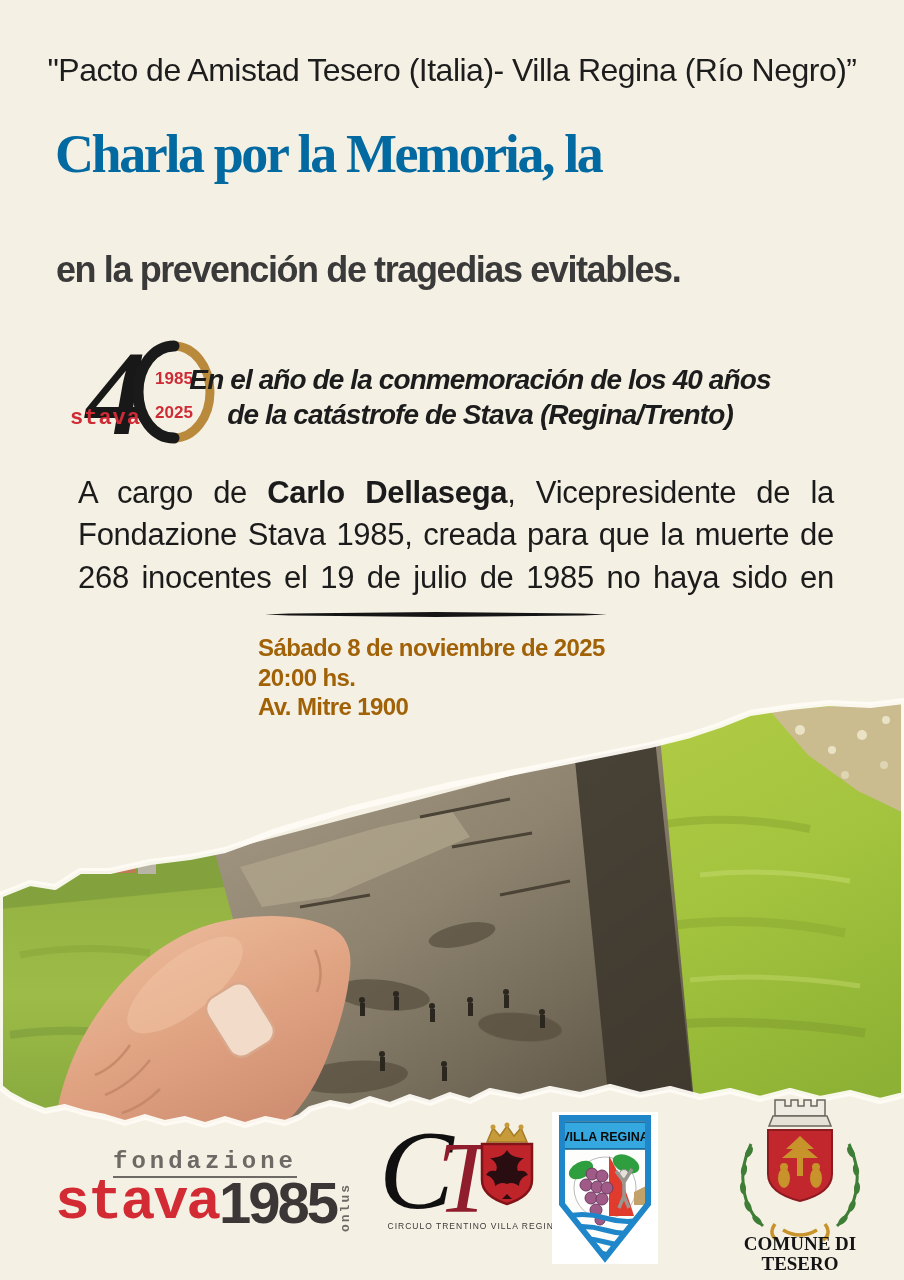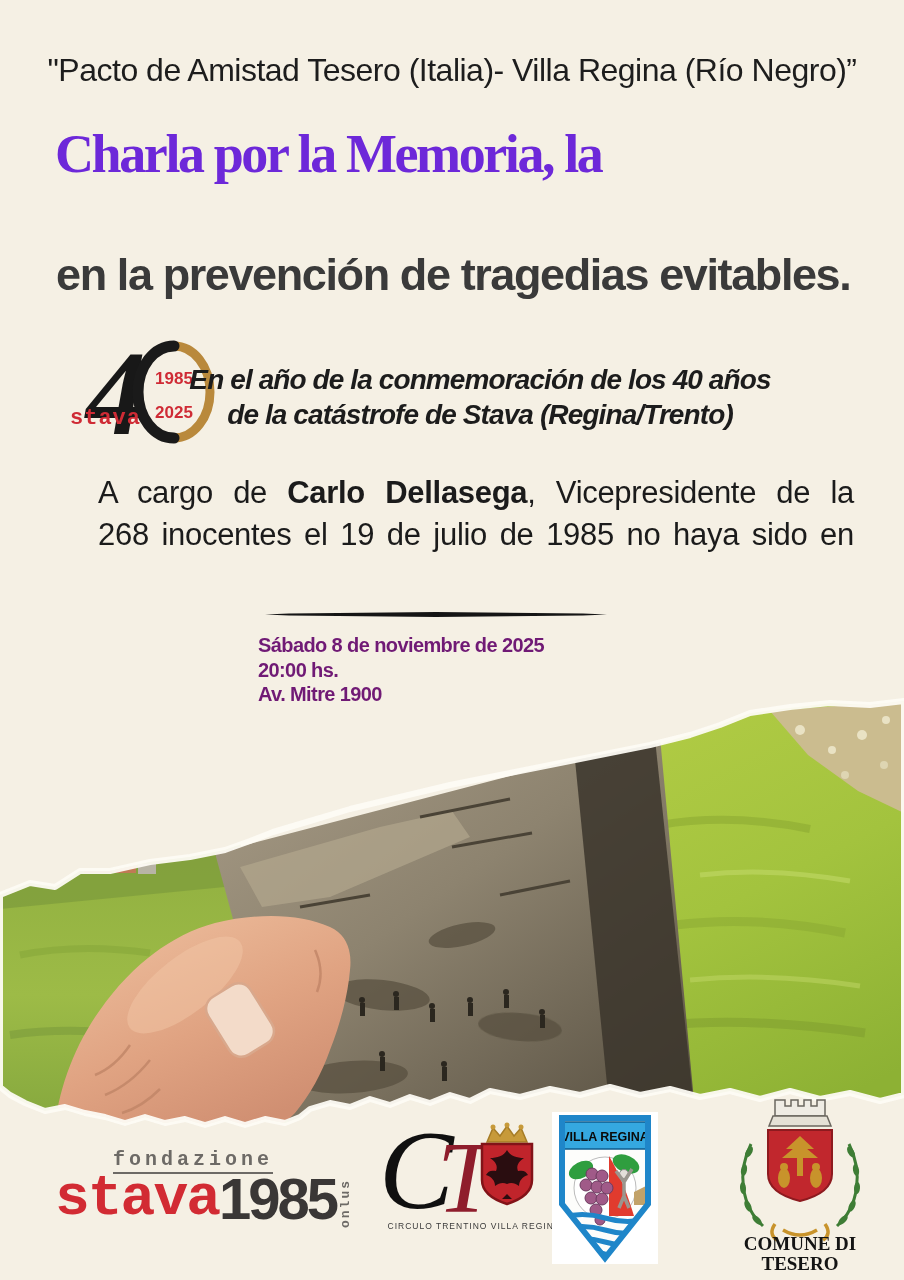--- a/index.html
+++ b/index.html
@@ -14,62 +14,61 @@
     position:absolute;top:52px;left:0;width:904px;
     text-align:center;
     font-size:32px;letter-spacing:-0.5px;
     color:#1d1d1d;font-weight:500;
   }
   .title{
     position:absolute;top:126px;left:55px;width:815px;
     font-family:"Liberation Serif", serif;
     font-weight:bold;
     font-size:54px;line-height:1.06;letter-spacing:-2.4px;
-    color:#6d28d9;
+    color:#0369a1;
   }
   .subtitle{
     position:absolute;top:249px;left:56px;width:810px;
-    font-weight:bold;font-size:45px;letter-spacing:-1.4px;
+    font-weight:bold;font-size:36px;letter-spacing:-1.4px;
     color:#3a3a3a;
   }
   .commem{
     position:absolute;top:362px;left:180px;width:600px;
     text-align:center;
     font-weight:bold;font-style:italic;
     font-size:28px;line-height:1.26;letter-spacing:-0.9px;
     color:#1c1c1c;
   }
   .para{
     position:absolute;top:472px;left:78px;width:756px;
     font-size:31px;line-height:1.37;letter-spacing:-0.3px;
     color:#1b1b1b;
-    margin-left:20px;
   }
   .para .jline{text-align:justify;text-align-last:justify;}
   .para .jline.last{text-align-last:left;}
   .para b{font-weight:bold;}
   .divider{
     position:absolute;top:612px;left:265px;width:342px;height:5px;
     background:#151515;
     clip-path:polygon(0 50%,7% 28%,50% 0,93% 28%,100% 50%,93% 72%,50% 100%,7% 72%);
   }
   .event{
     position:absolute;top:633px;left:258px;width:480px;
-    font-weight:bold;font-size:20px;line-height:1.23;letter-spacing:-0.6px;
-    color:#701a75;
+    font-weight:bold;font-size:24px;line-height:1.23;letter-spacing:-0.6px;
+    color:#a16207;
   }
   .svgabs{position:absolute;}
   
   .fstava{
     position:absolute;left:55px;top:1148px;width:320px;
     font-family:"Liberation Mono", monospace;
   }
   .fstava .fond{
     display:inline-block;margin-left:58px;
-    font-size:20px;font-weight:bold;letter-spacing:4px;
+    font-size:24px;font-weight:bold;letter-spacing:4px;
     color:#6d6a66;border-bottom:2px solid #6d6a66;padding-bottom:1px;
   }
   .fstava .row{display:flex;align-items:flex-start;margin-top:-4px;}
   .fstava .sname{
     font-size:58px;font-weight:bold;color:#d22b33;letter-spacing:-2px;line-height:1.0;
   }
   .fstava .syear{
     font-family:"Liberation Sans", sans-serif;
     font-size:58px;font-weight:bold;color:#3a3736;letter-spacing:-3px;line-height:1.0;
   }
@@ -100,20 +99,21 @@
     <text x="0" y="94" font-family="Liberation Mono, monospace" font-size="22" font-weight="bold" letter-spacing="1" fill="#cf2b35">stava</text>
   </svg>
 
   <div class="commem">
     <span>En el año de la conmemoración de los 40 años</span><br>
     <span>de la catástrofe de Stava (Regina/Trento)</span>
   </div>
 
   <div class="para">
     <div class="jline"><span>A cargo de </span><b>Carlo Dellasega</b><span>,  Vicepresidente de la</span></div>
+    <div class="jline">Fondazione Stava 1985,  creada para que la muerte de</div>
     <div class="jline">268 inocentes el 19 de julio de 1985  no haya sido en</div>
   </div>
 
   <div class="divider"></div>
 
   <div class="event">
     <div>Sábado 8 de noviembre de 2025</div>
     <div>20:00 hs.</div>
     <div>Av. Mitre 1900</div>
   </div>

